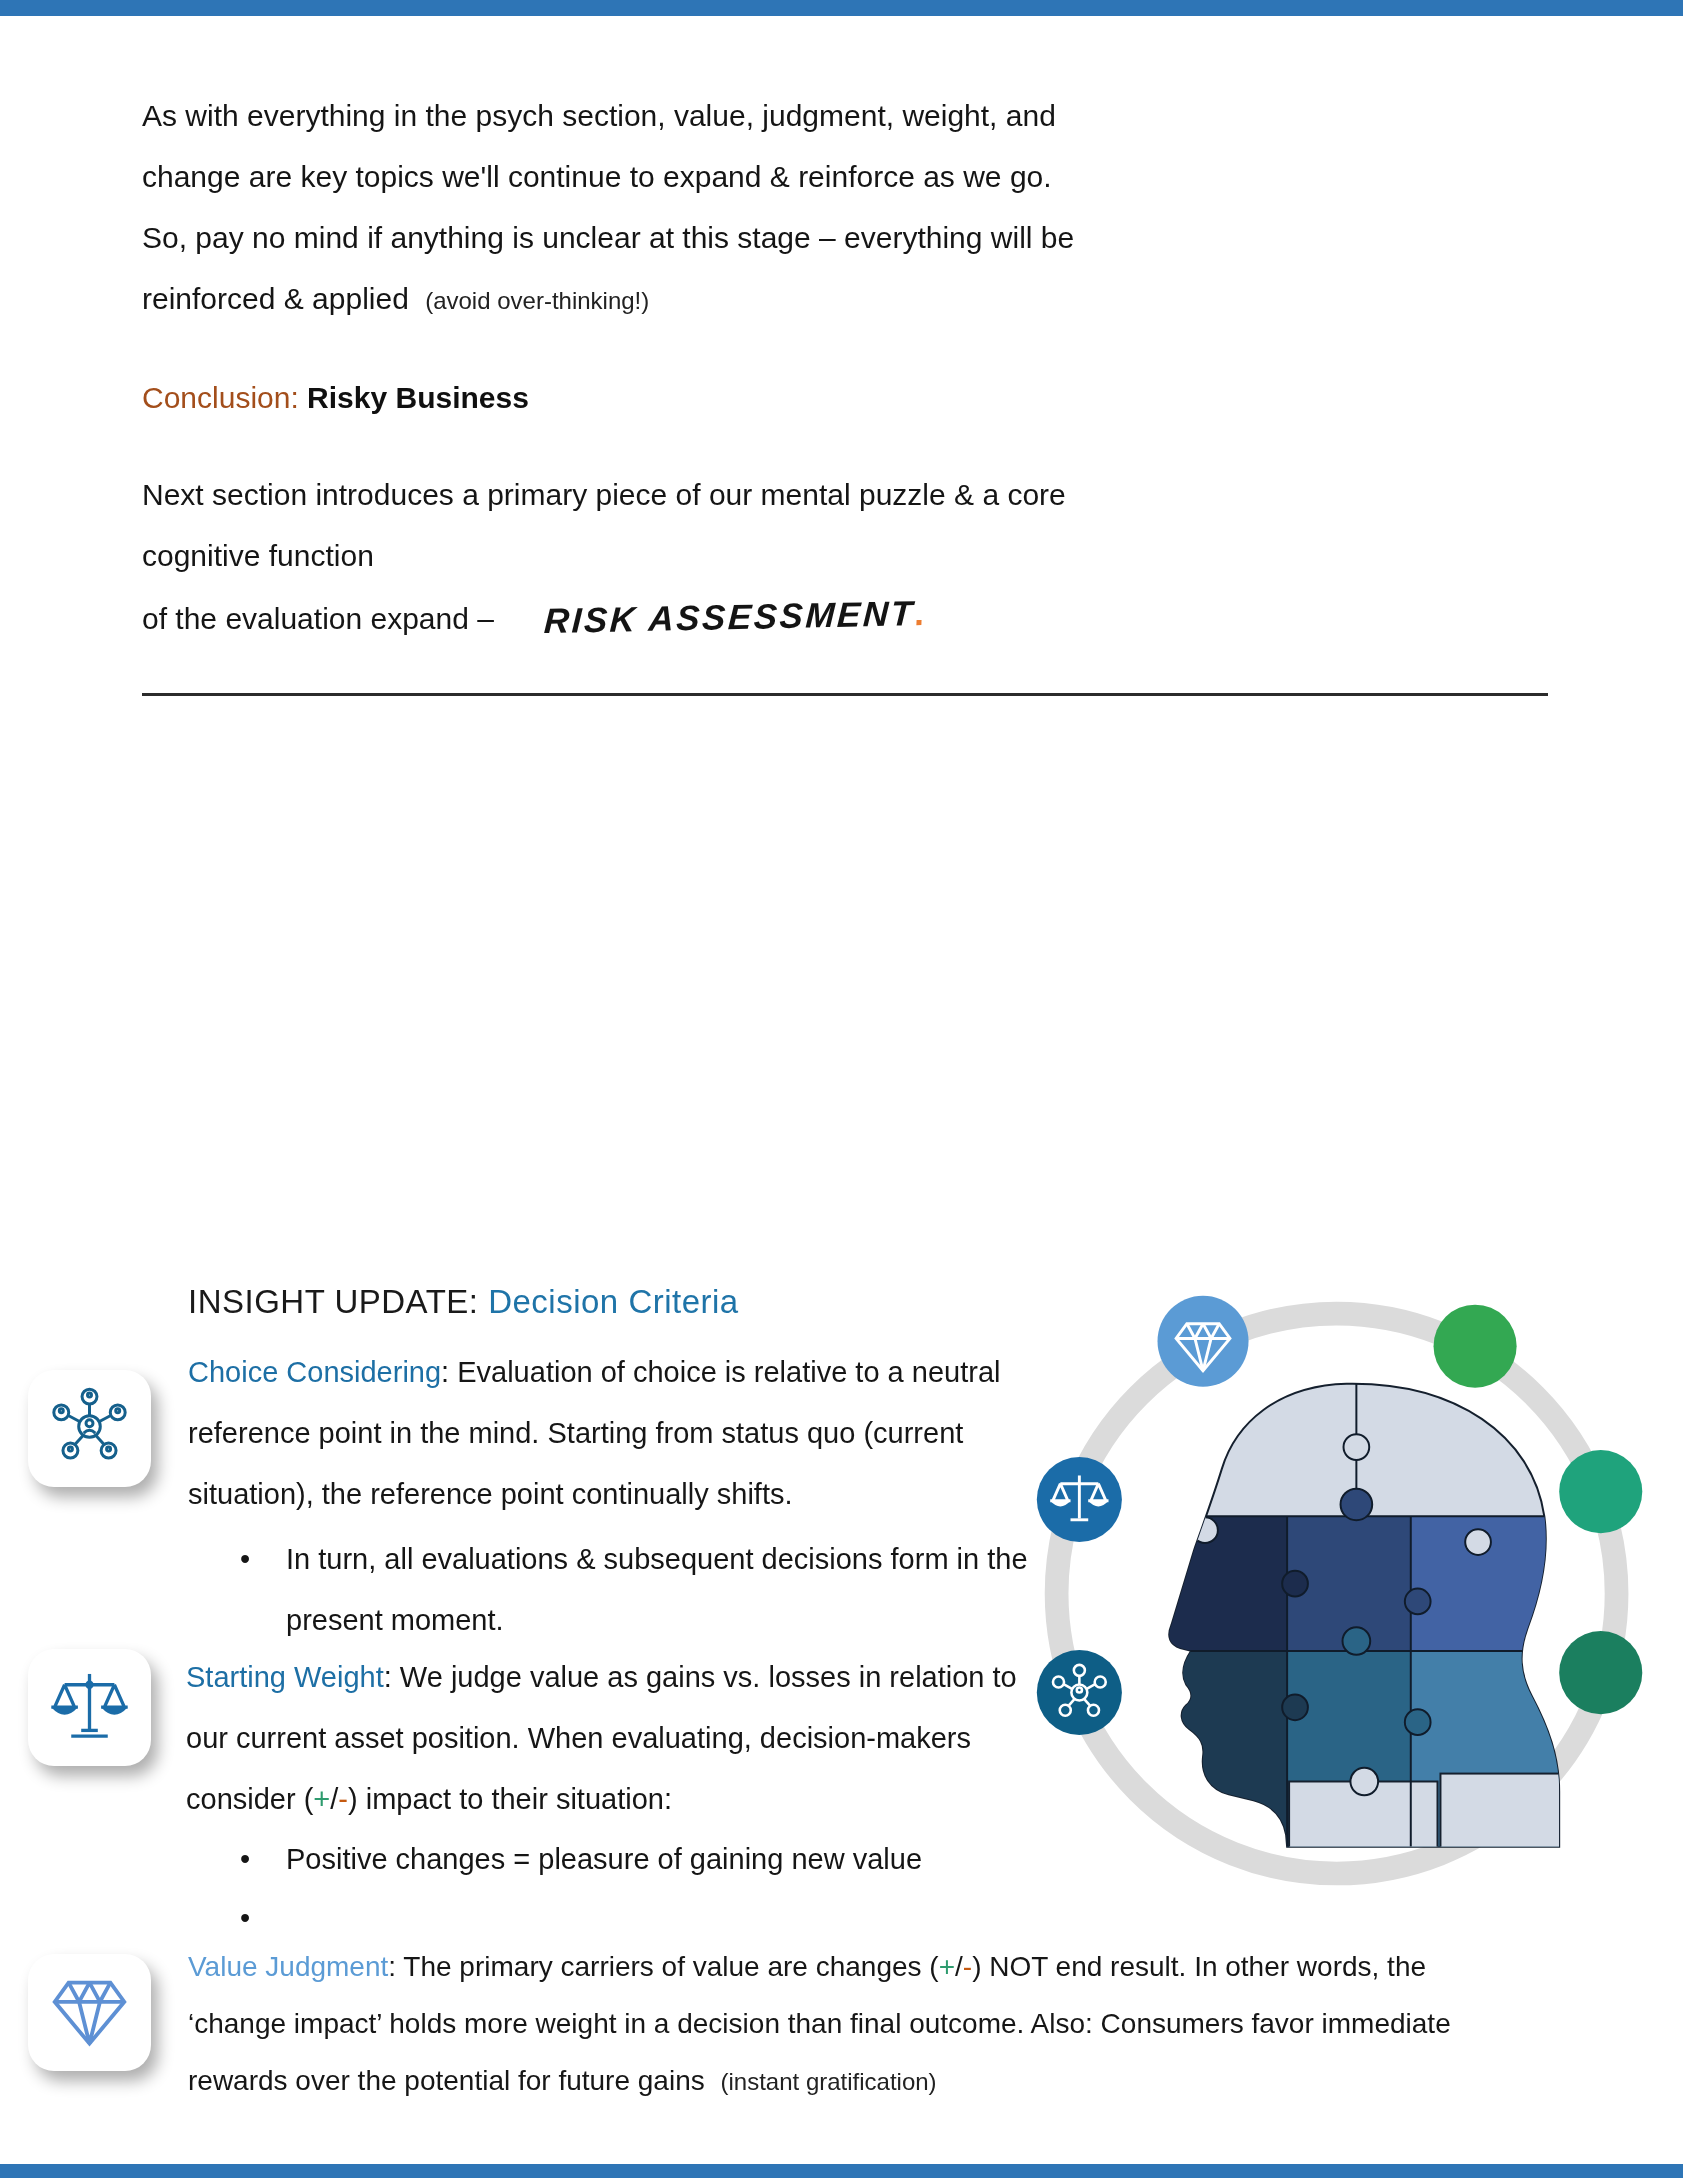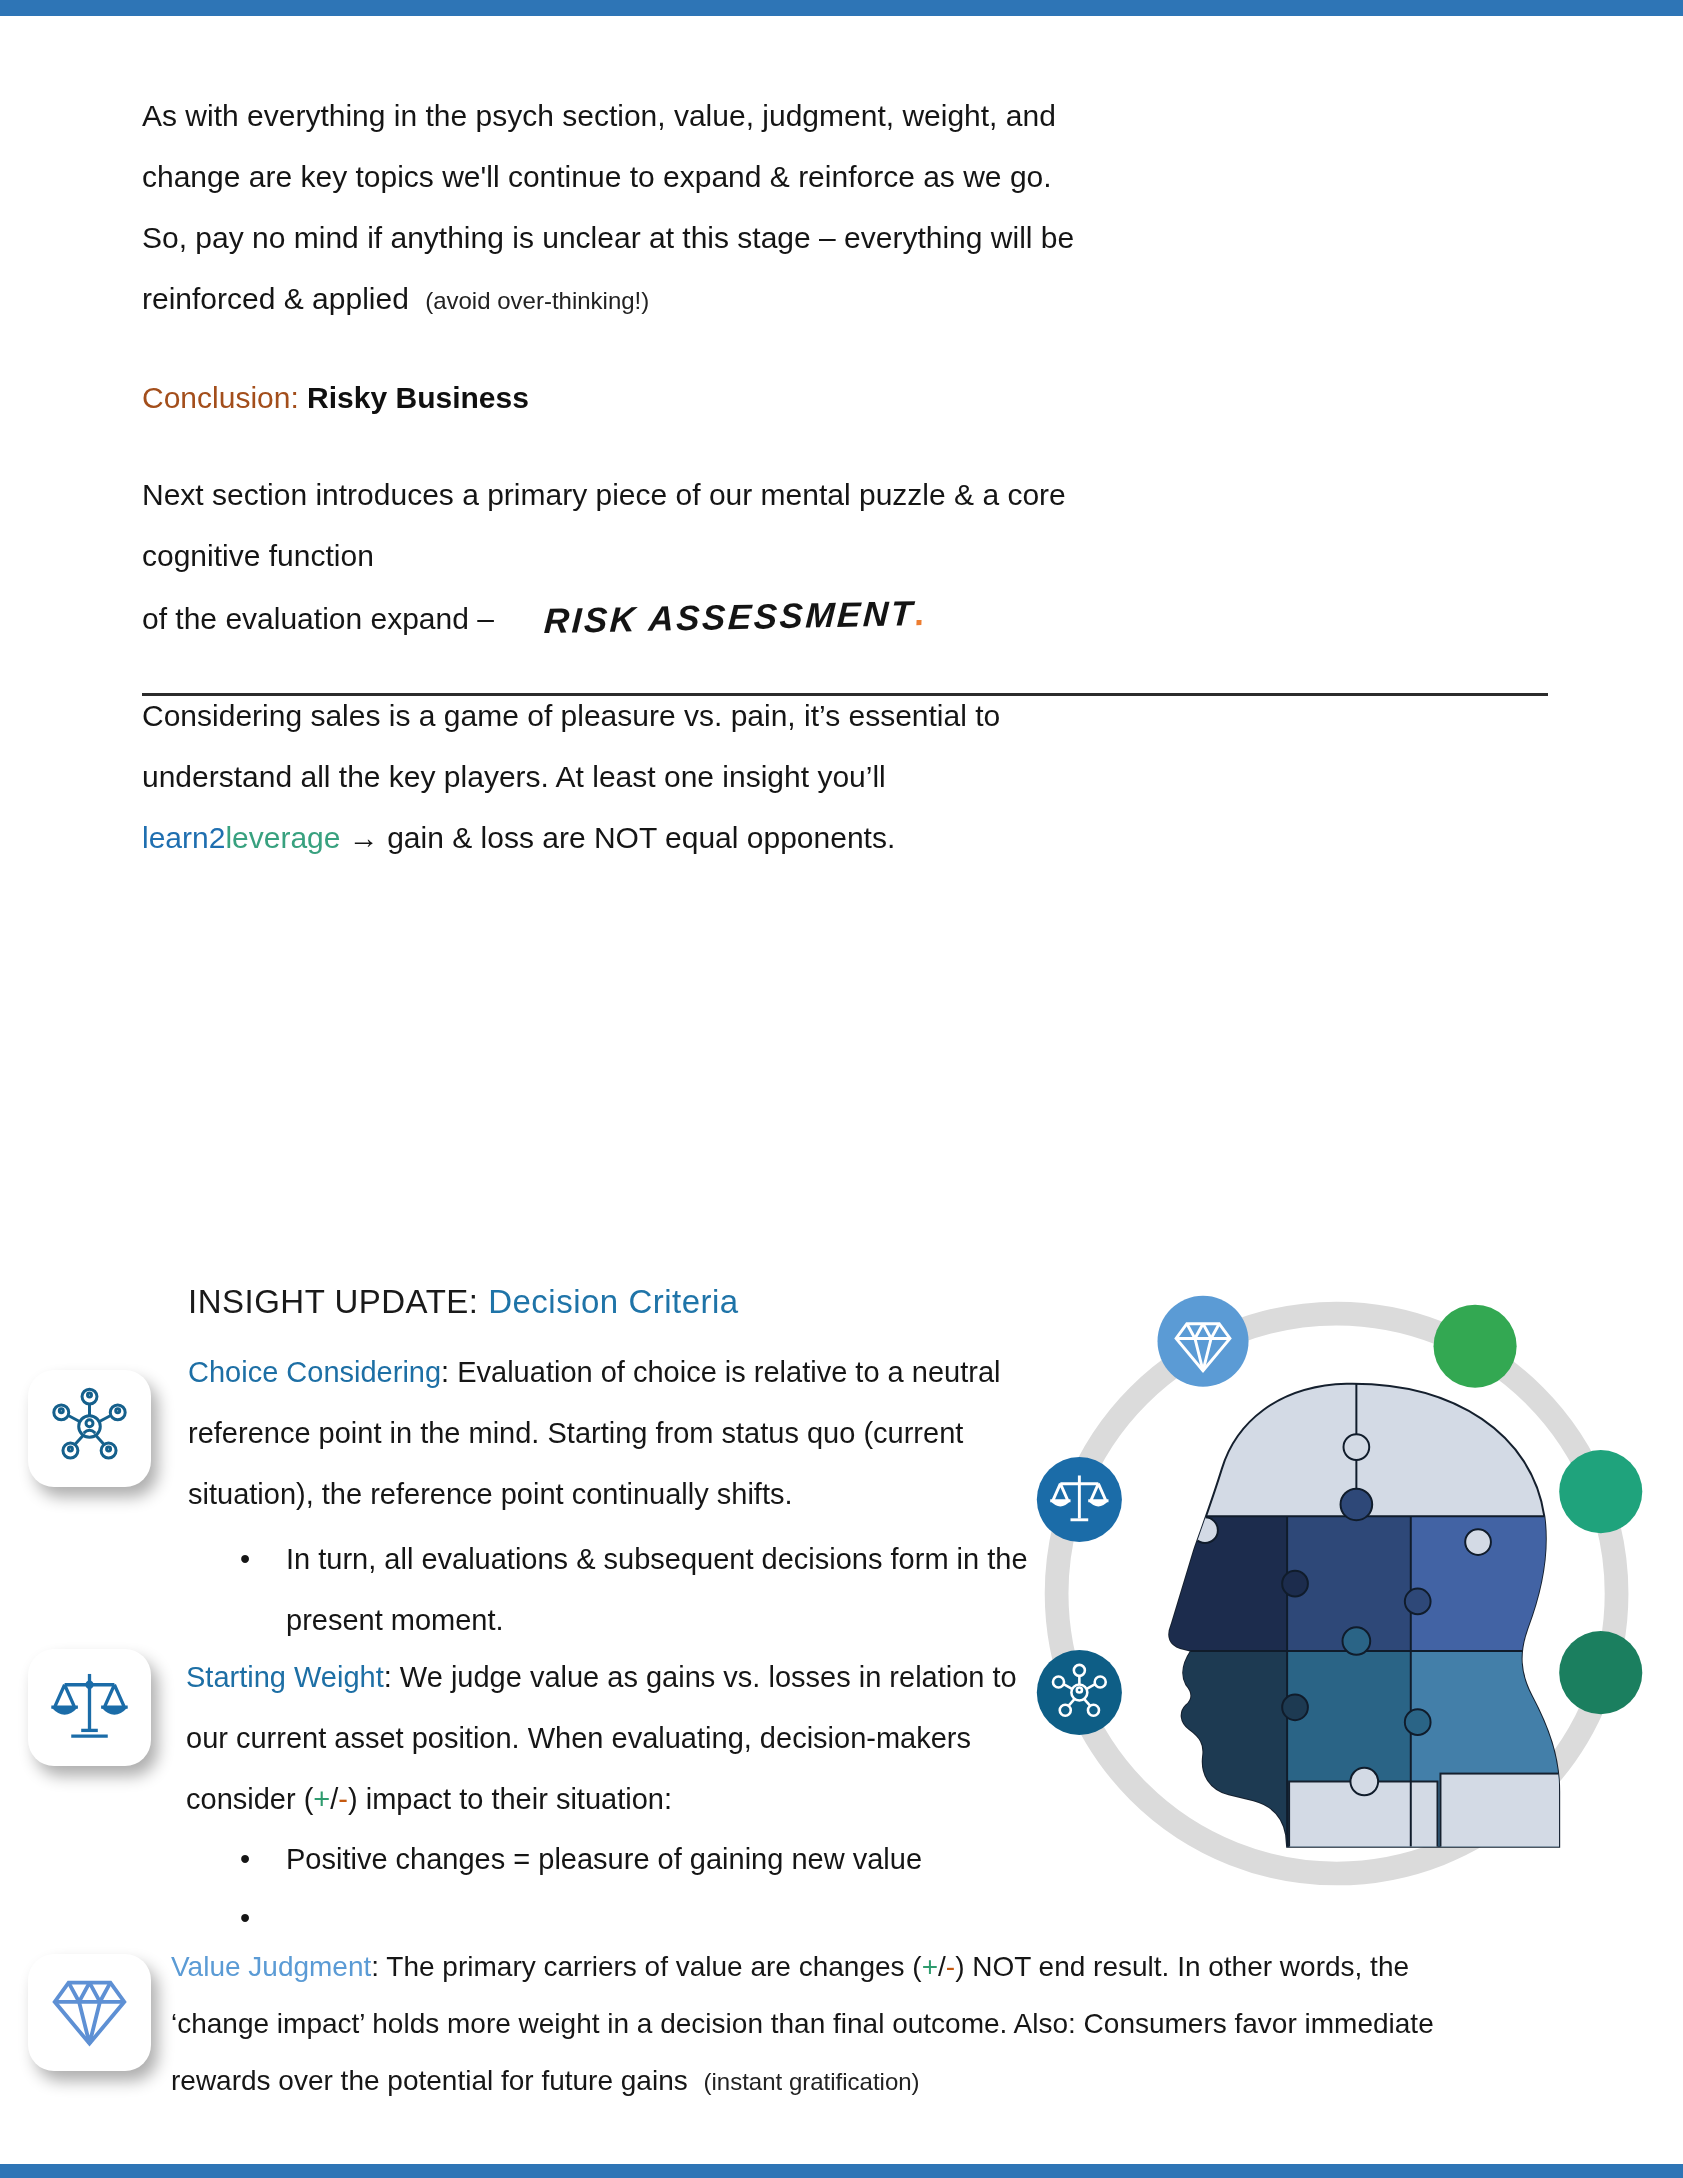--- a/index.html
+++ b/index.html
@@ -35,21 +35,21 @@
   #choice-para{left:188px;top:1342px;width:871px;}
   #decision-para{left:186px;top:1647px;width:871px;}
   .label-blue{color:#1D6FA5;}
   .value-blue{color:#5B9BD5;}
   .plus{color:#2E9B6E;}
   .minus{color:#C55A11;}
   .bullet-row{display:flex;align-items:flex-start;}
   .bullet-mark{width:46px;flex:0 0 46px;}
   #bullet1{position:absolute;left:240px;top:1529px;width:792px;font-size:29px;line-height:61px;}
   #bullets2{position:absolute;left:240px;top:1830px;width:832px;font-size:29px;line-height:59px;}
-  #value-para{position:absolute;left:171px;top:1938px;width:1332px;font-size:28px;line-height:57px;color:#161616;}
+  #value-para{position:absolute;left:188px;top:1938px;width:1332px;font-size:28px;line-height:57px;color:#161616;}
 
   
   .icon-card{
     position:absolute;left:28px;width:123px;height:117px;background:#fff;border-radius:26px;
     box-shadow:7px 10px 16px rgba(0,0,0,0.32);display:flex;align-items:center;justify-content:center;
   }
   #card-network{top:1370px;}
   #card-scales{top:1649px;}
   #card-diamond{top:1954px;}
 
@@ -64,21 +64,20 @@
 <div id="intro">
   <p><span>As with everything in the psych section, value, judgment, weight, and change are key topics we'll continue to expand &amp; reinforce as we go. So, pay no mind if anything is unclear at this stage – everything will be reinforced &amp; applied </span><span class="small-note">(avoid over-thinking!)</span></p>
 
   <p><span class="rust">Conclusion:</span><span class="bold"> Risky Business</span></p>
 
   <p>
     <span class="blk">Next section introduces a primary piece of our mental puzzle &amp; a core cognitive function</span>
     <span>of the evaluation expand – </span><span class="hand"><span>RISK ASSESSMENT</span><span class="hand-period">.</span></span>
   </p>
 
-  <p><span>Considering sales is a game of pleasure vs. pain, it’s essential to understand all the key players. At least one insight you’ll </span><span class="link-blue">learn2</span><span class="link-green">leverage</span><span> → </span><span>gain &amp; loss are NOT equal opponents.</span></p>
 </div>
 
 <div id="divider"></div>
 
 <div id="insight-heading"><span>INSIGHT UPDATE:</span><span class="heading-blue"> Decision Criteria</span></div>
 
 <div id="choice-para" class="insight-para"><span class="label-blue">Choice Considering</span><span>: Evaluation of choice is relative to a neutral reference point in the mind. Starting from status quo (current situation), the reference point continually shifts.</span></div>
 
 <div id="bullet1">
   <div class="bullet-row">

